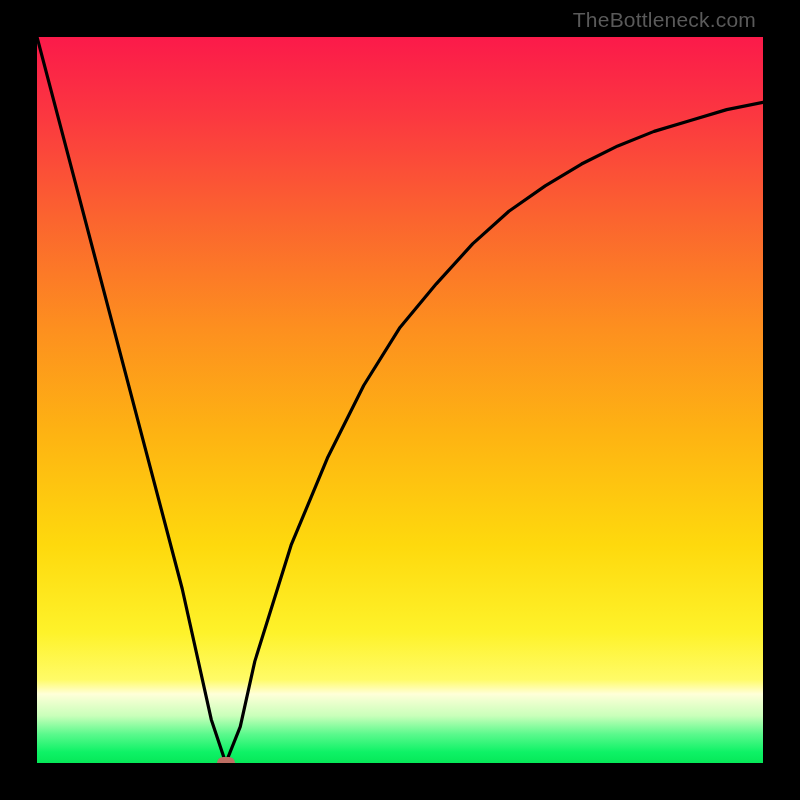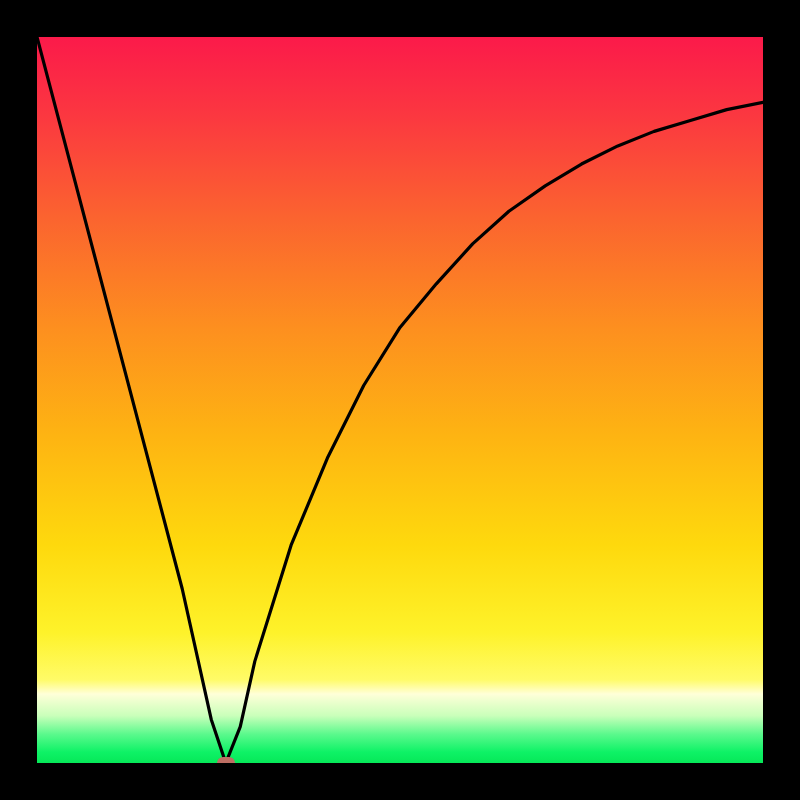--- a/index.html
+++ b/index.html
@@ -72,13 +72,14 @@
             <stop offset="100%" stop-color="#06e858"></stop>
           </linearGradient>
       </defs>
       <rect x="0" y="0" width="726" height="726" fill="url(#bg-grad)"></rect>
     </svg>
     <svg class="curve-svg" viewBox="0 0 726 726" preserveAspectRatio="none">
       <path id="curve-path" d="M 0 0 L 36.30 137.94 L 72.60 275.88 L 108.90 413.82 L 145.20 551.76 L 174.24 682.44 L 188.76 726.00 L 203.28 689.70 L 217.80 624.36 L 254.10 508.20 L 290.40 421.08 L 326.70 348.48 L 363.00 290.40 L 399.30 246.84 L 435.60 206.91 L 471.90 174.24 L 508.20 148.83 L 544.50 127.05 L 580.80 108.90 L 617.10 94.38 L 653.40 83.49 L 689.70 72.60 L 726.00 65.34" fill="none" stroke="#000000" stroke-width="3.2" stroke-linecap="round" stroke-linejoin="round"></path>
     </svg>
     <div class="marker" id="min-marker" style="width: 18px; height: 12px; left: 179.76px; top: 720px;"></div>
   </div>
+  <div class="watermark">TheBottleneck.com</div>
 </div>
 
 </body></html>

